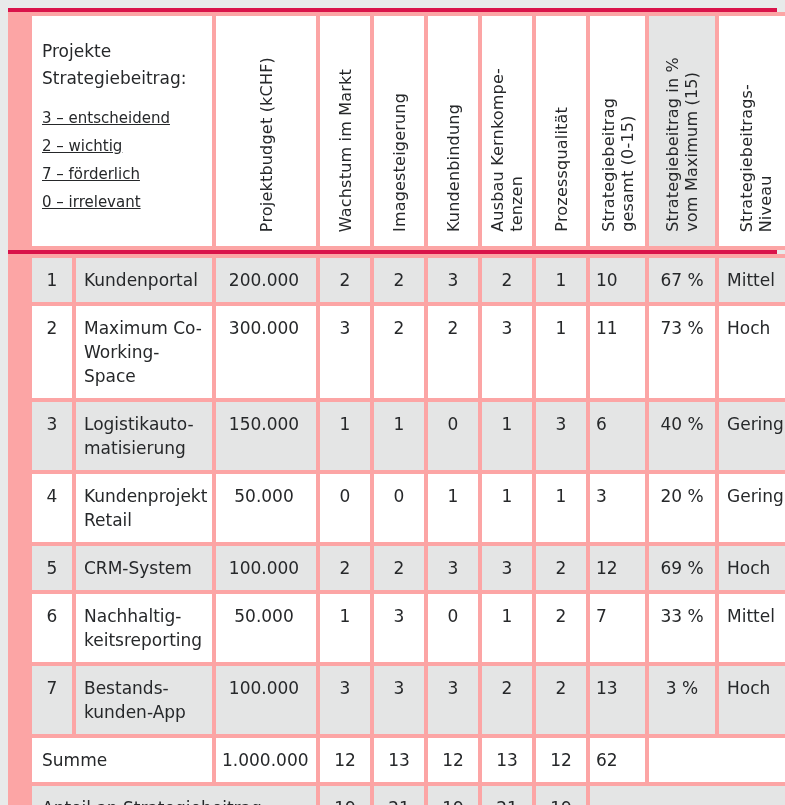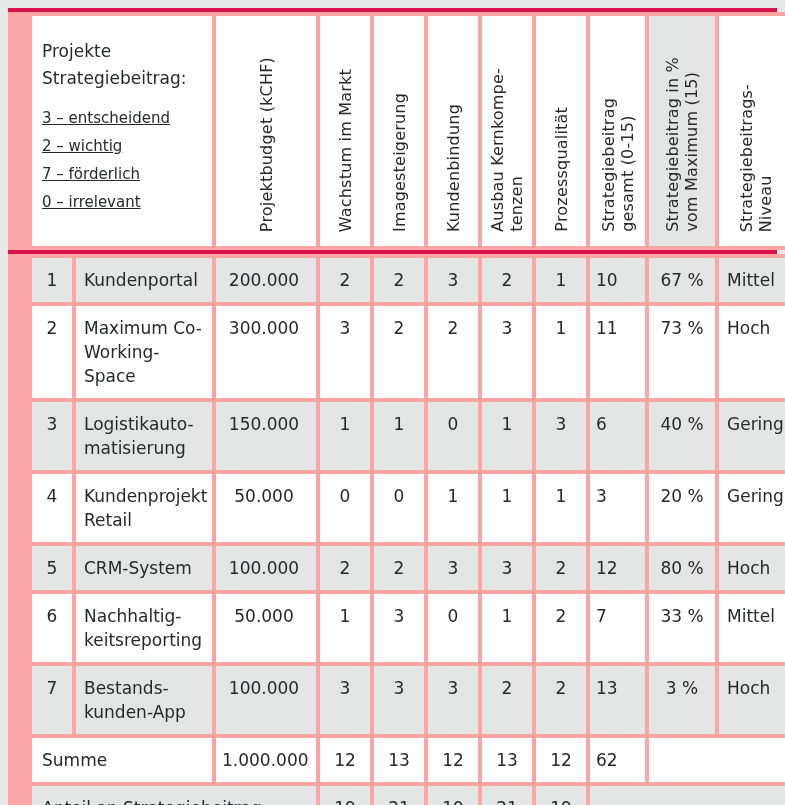--- a/index.html
+++ b/index.html
@@ -220,21 +220,21 @@
       <tr class="shaded">
         <td class="num">5</td>
         <td class="name">CRM-System</td>
         <td class="budget">100.000</td>
         <td class="score">2</td>
         <td class="score">2</td>
         <td class="score">3</td>
         <td class="score">3</td>
         <td class="score">2</td>
         <td class="total">12</td>
-        <td class="pct">80 %</td>
+        <td class="pct">69 %</td>
         <td class="level">Hoch</td>
       </tr>
 
       <tr>
         <td class="num">6</td>
         <td class="name">Nachhaltig-
 keitsreporting</td>
         <td class="budget">50.000</td>
         <td class="score">1</td>
         <td class="score">3</td>

